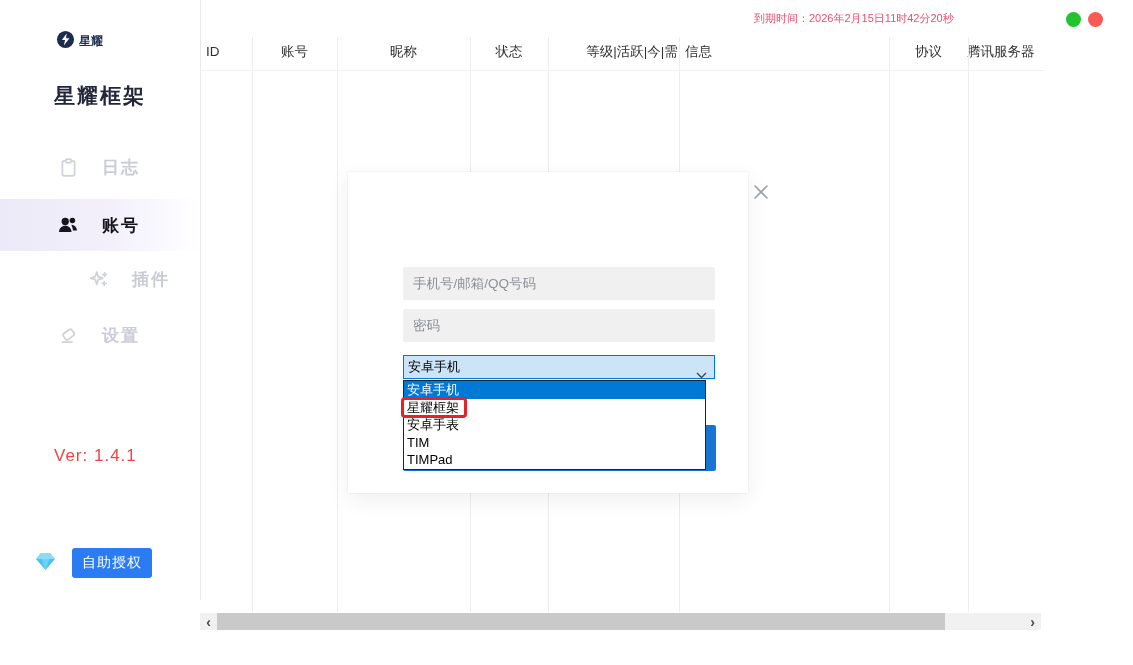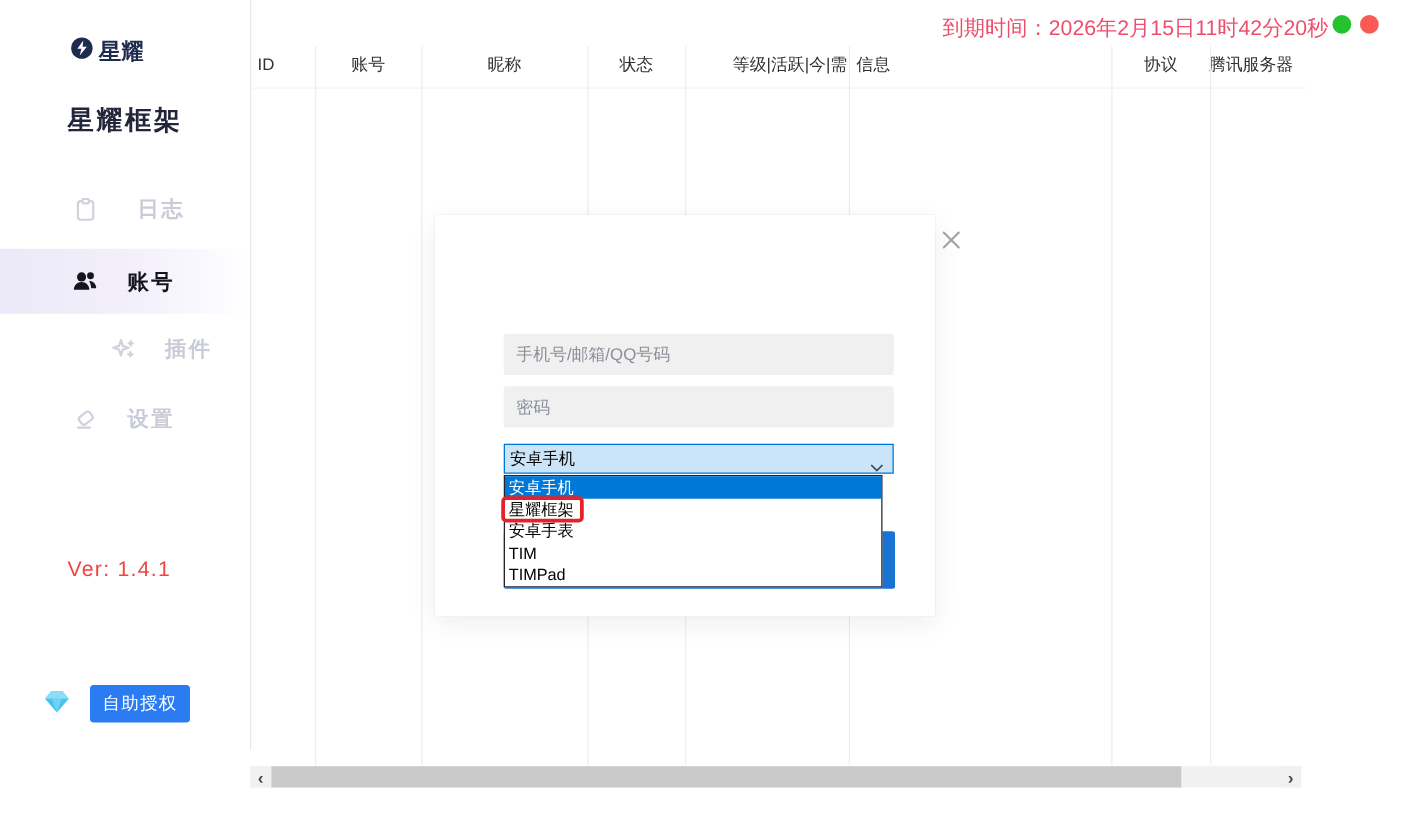--- a/index.html
+++ b/index.html
@@ -8,21 +8,21 @@
   #app {
     position:relative; width:1133px; height:665px; background:#fff;
     overflow:hidden; font-family:"Liberation Sans","DejaVu Sans",sans-serif;
   }
   .abs { position:absolute; }
 
   
   #sidebar { left:0; top:0; width:200px; height:665px; background:#fff; }
   #sidebar-divider { left:200px; top:0; width:1px; height:600px; background:#e9e9e9; }
   #logo-row { left:56px; top:30px; height:22px; display:flex; align-items:center; gap:4px; }
-  #logo-text { font-size:18px; font-weight:bold; color:#1d2b4f; }
+  #logo-text { font-size:12px; font-weight:bold; color:#1d2b4f; }
   #app-title { left:54px; top:82px; font-size:21px; font-weight:bold; color:#23263a; letter-spacing:2px; }
   .menu-item { left:0; width:200px; height:52px; display:flex; align-items:center; cursor:pointer; }
   .menu-item .mi-icon { margin-left:56px; width:24px; height:24px; display:flex; align-items:center; justify-content:center; }
   .menu-item .mi-label { margin-left:22px; font-size:17px; font-weight:bold; letter-spacing:2px; }
   .menu-item.inactive .mi-label { color:#c9cbd6; }
   .menu-item.inactive svg { color:#cfd1db; }
   .menu-item.active .mi-label { color:#14151d; }
   .menu-item.active svg { color:#14151d; }
   .menu-item.active {
     background:linear-gradient(to right,#ece9f8 0%,#f3f0fb 55%,#fdfcff 92%,#ffffff 100%);
@@ -30,21 +30,21 @@
   #version-label { left:54px; top:446px; font-size:17px; color:#ef4444; letter-spacing:1px; }
   #diamond-wrap { left:33px; top:550px; width:25px; height:23px; }
   #auth-button {
     left:72px; top:548px; width:80px; height:30px; background:#2b7cf2; border:none;
     border-radius:3px; color:#fff; font-size:14px; display:flex; align-items:center;
     justify-content:center; cursor:pointer; letter-spacing:1px;
     font-family:"Liberation Sans","DejaVu Sans",sans-serif;
   }
 
   
-  #expiry-label { left:754px; top:11px; font-size:17px; color:#ee4e6e; }
+  #expiry-label { left:754px; top:11px; font-size:11px; color:#ee4e6e; }
   .status-dot { top:12px; width:15px; height:15px; border-radius:50%; cursor:pointer; }
   #green-dot { left:1066px; background:#23c32f; }
   #red-dot { left:1088px; background:#fa5a55; }
 
   
   .col-line { top:37px; width:1px; height:575px; background:#ededed; }
   #header-underline { left:200px; top:70px; width:845px; height:1px; background:#f3f3f3; }
   .th { top:37px; height:30px; line-height:30px; font-size:13.5px; color:#303030; white-space:nowrap; }
   .th.center { text-align:center; }
 
@@ -90,21 +90,21 @@
       <span>
         <svg width="19" height="19" viewBox="0 0 20 20">
           <circle cx="10" cy="10" r="9" fill="#1d2b4f"></circle>
           <path d="M11.2 3.6 L6.2 10.6 H9.6 L8.2 16.2 L14.2 8.8 H10.6 Z" fill="#ffffff"></path>
         </svg>
       </span>
       <span id="logo-text">星耀</span>
     </div>
     <div id="app-title" class="abs">星耀框架</div>
 
-    <div class="menu-item inactive abs" style="top:141px;gap:8px;">
+    <div class="menu-item inactive abs" style="top:141px;">
       <span class="mi-icon">
         <svg width="21" height="21" viewBox="0 0 24 24" fill="none" stroke="currentColor" stroke-width="2" stroke-linecap="round" stroke-linejoin="round">
           <rect x="5" y="4.5" width="14" height="17" rx="2.5"></rect>
           <rect x="9" y="2.5" width="6" height="4" rx="1.2" fill="#fff"></rect>
         </svg>
       </span>
       <span class="mi-label">日志</span>
     </div>
 
     <div class="menu-item active abs" style="top:199px;">

